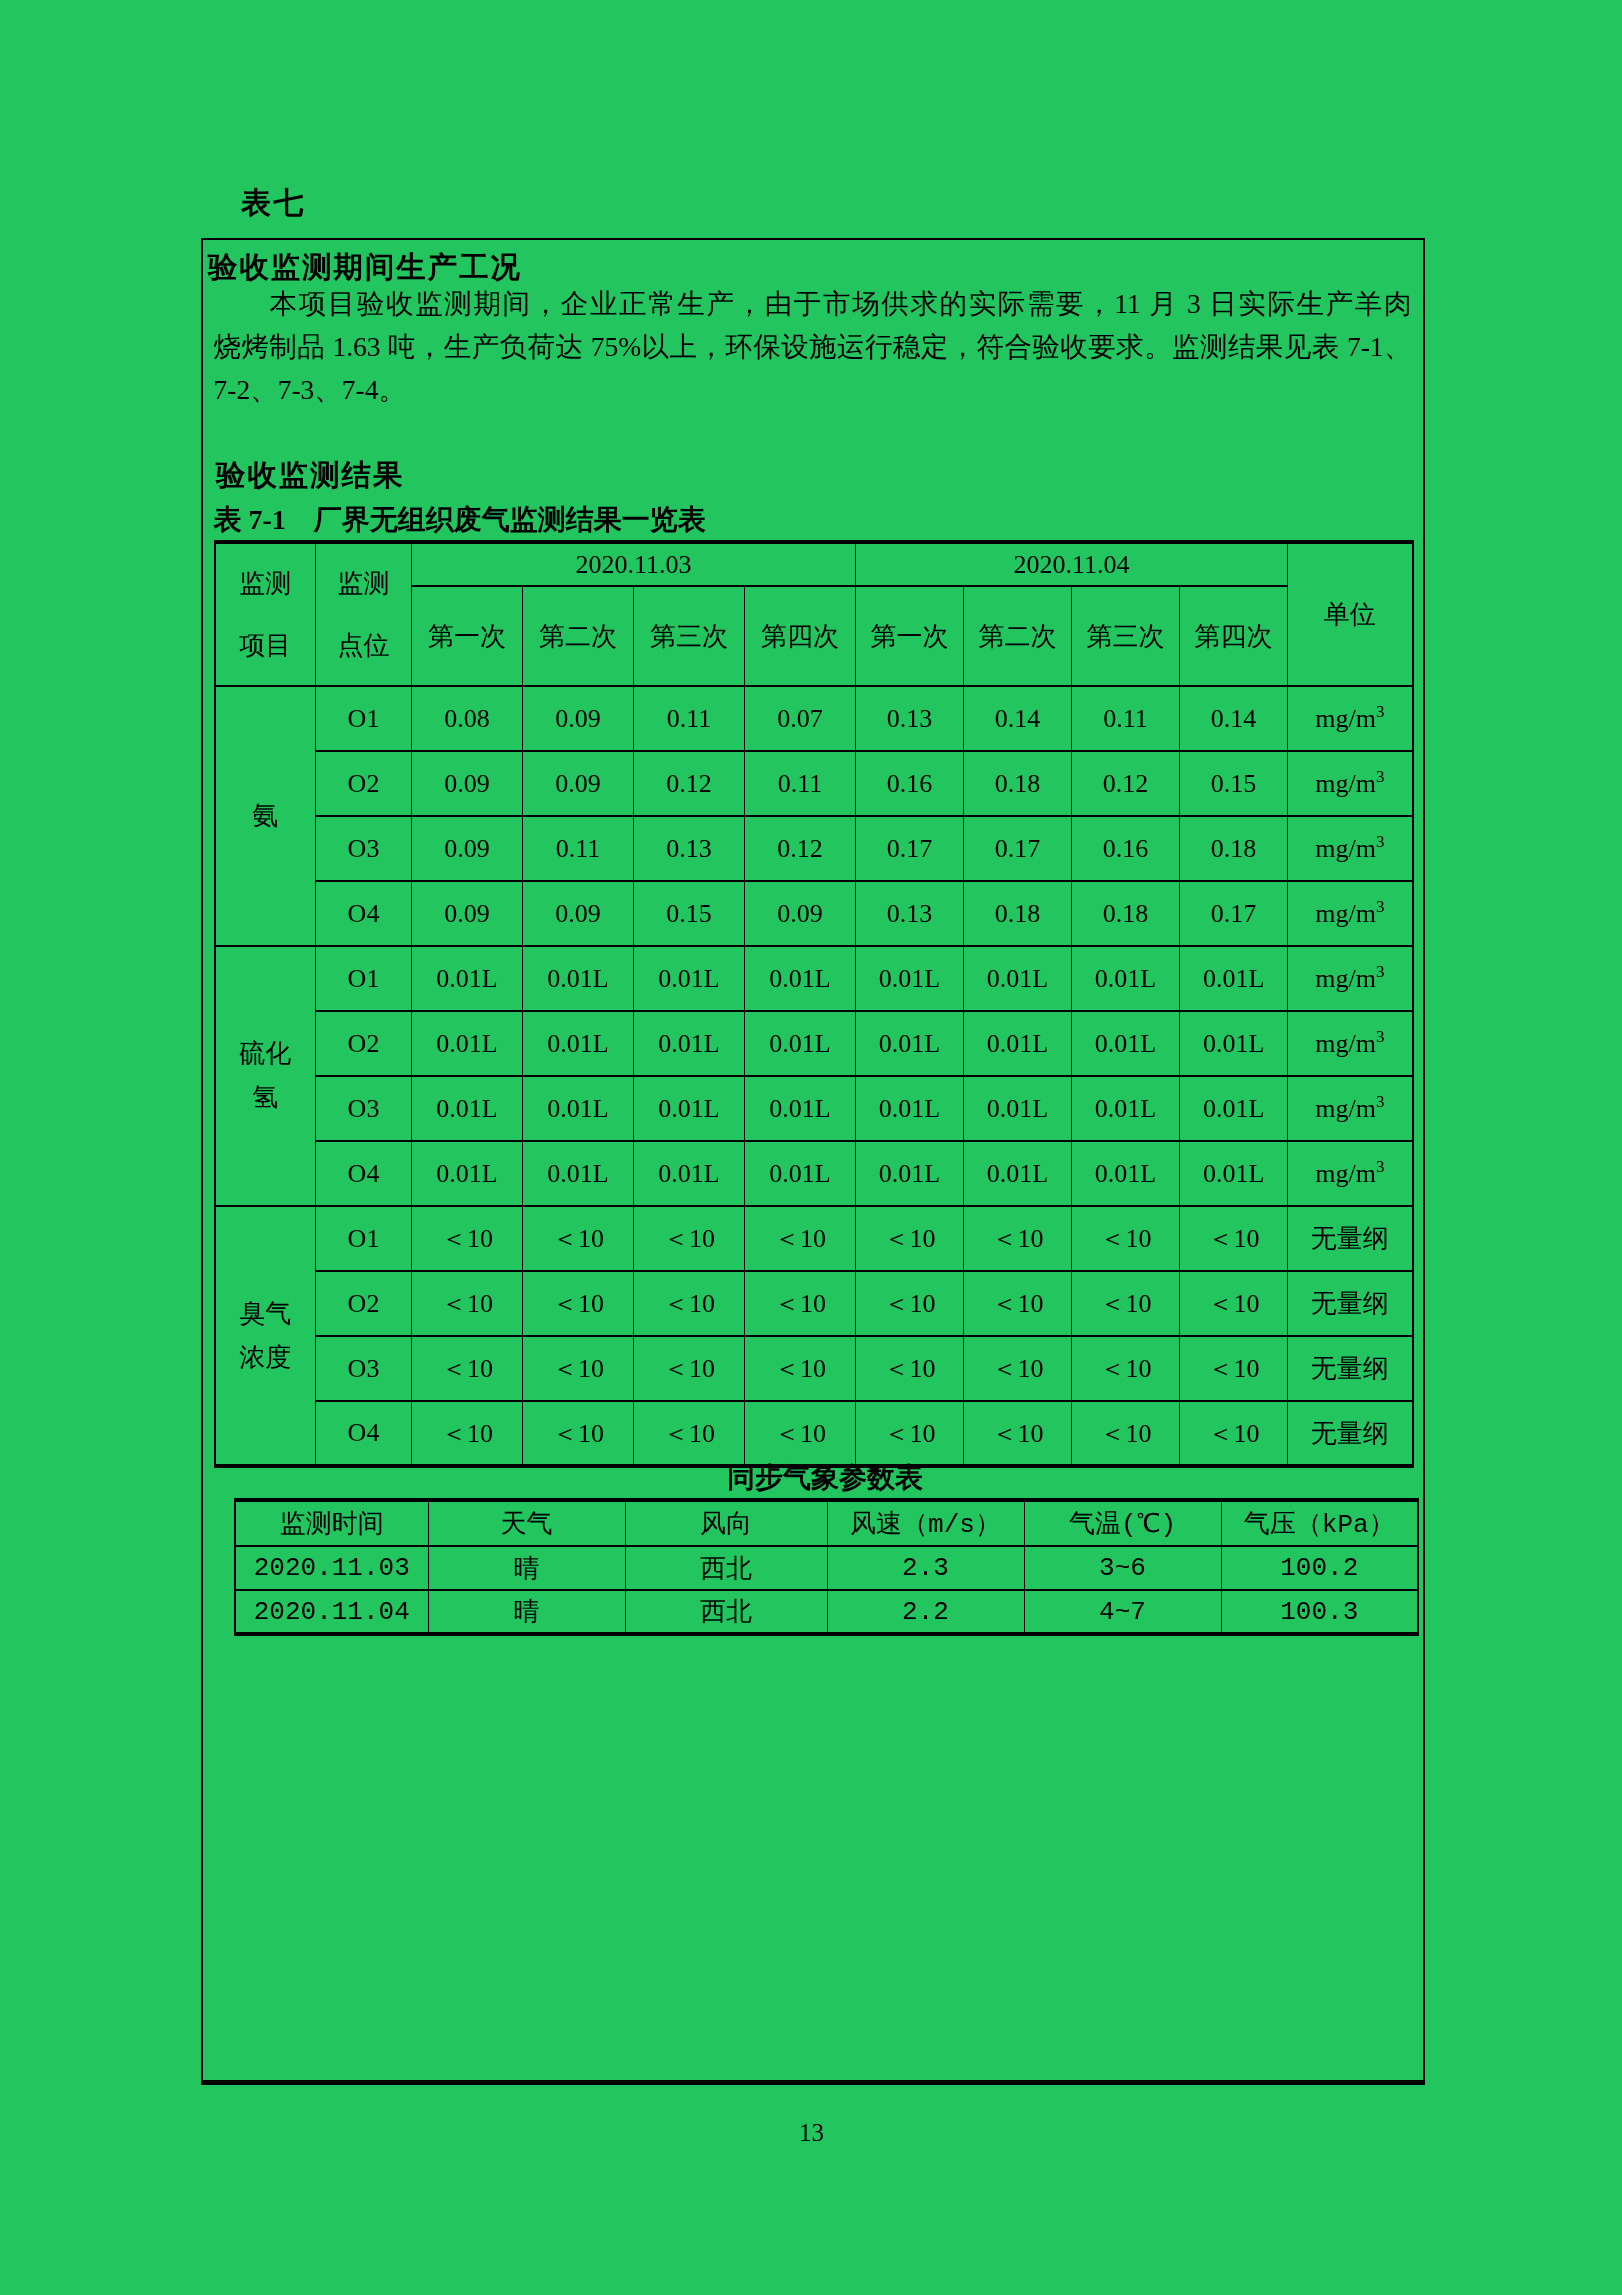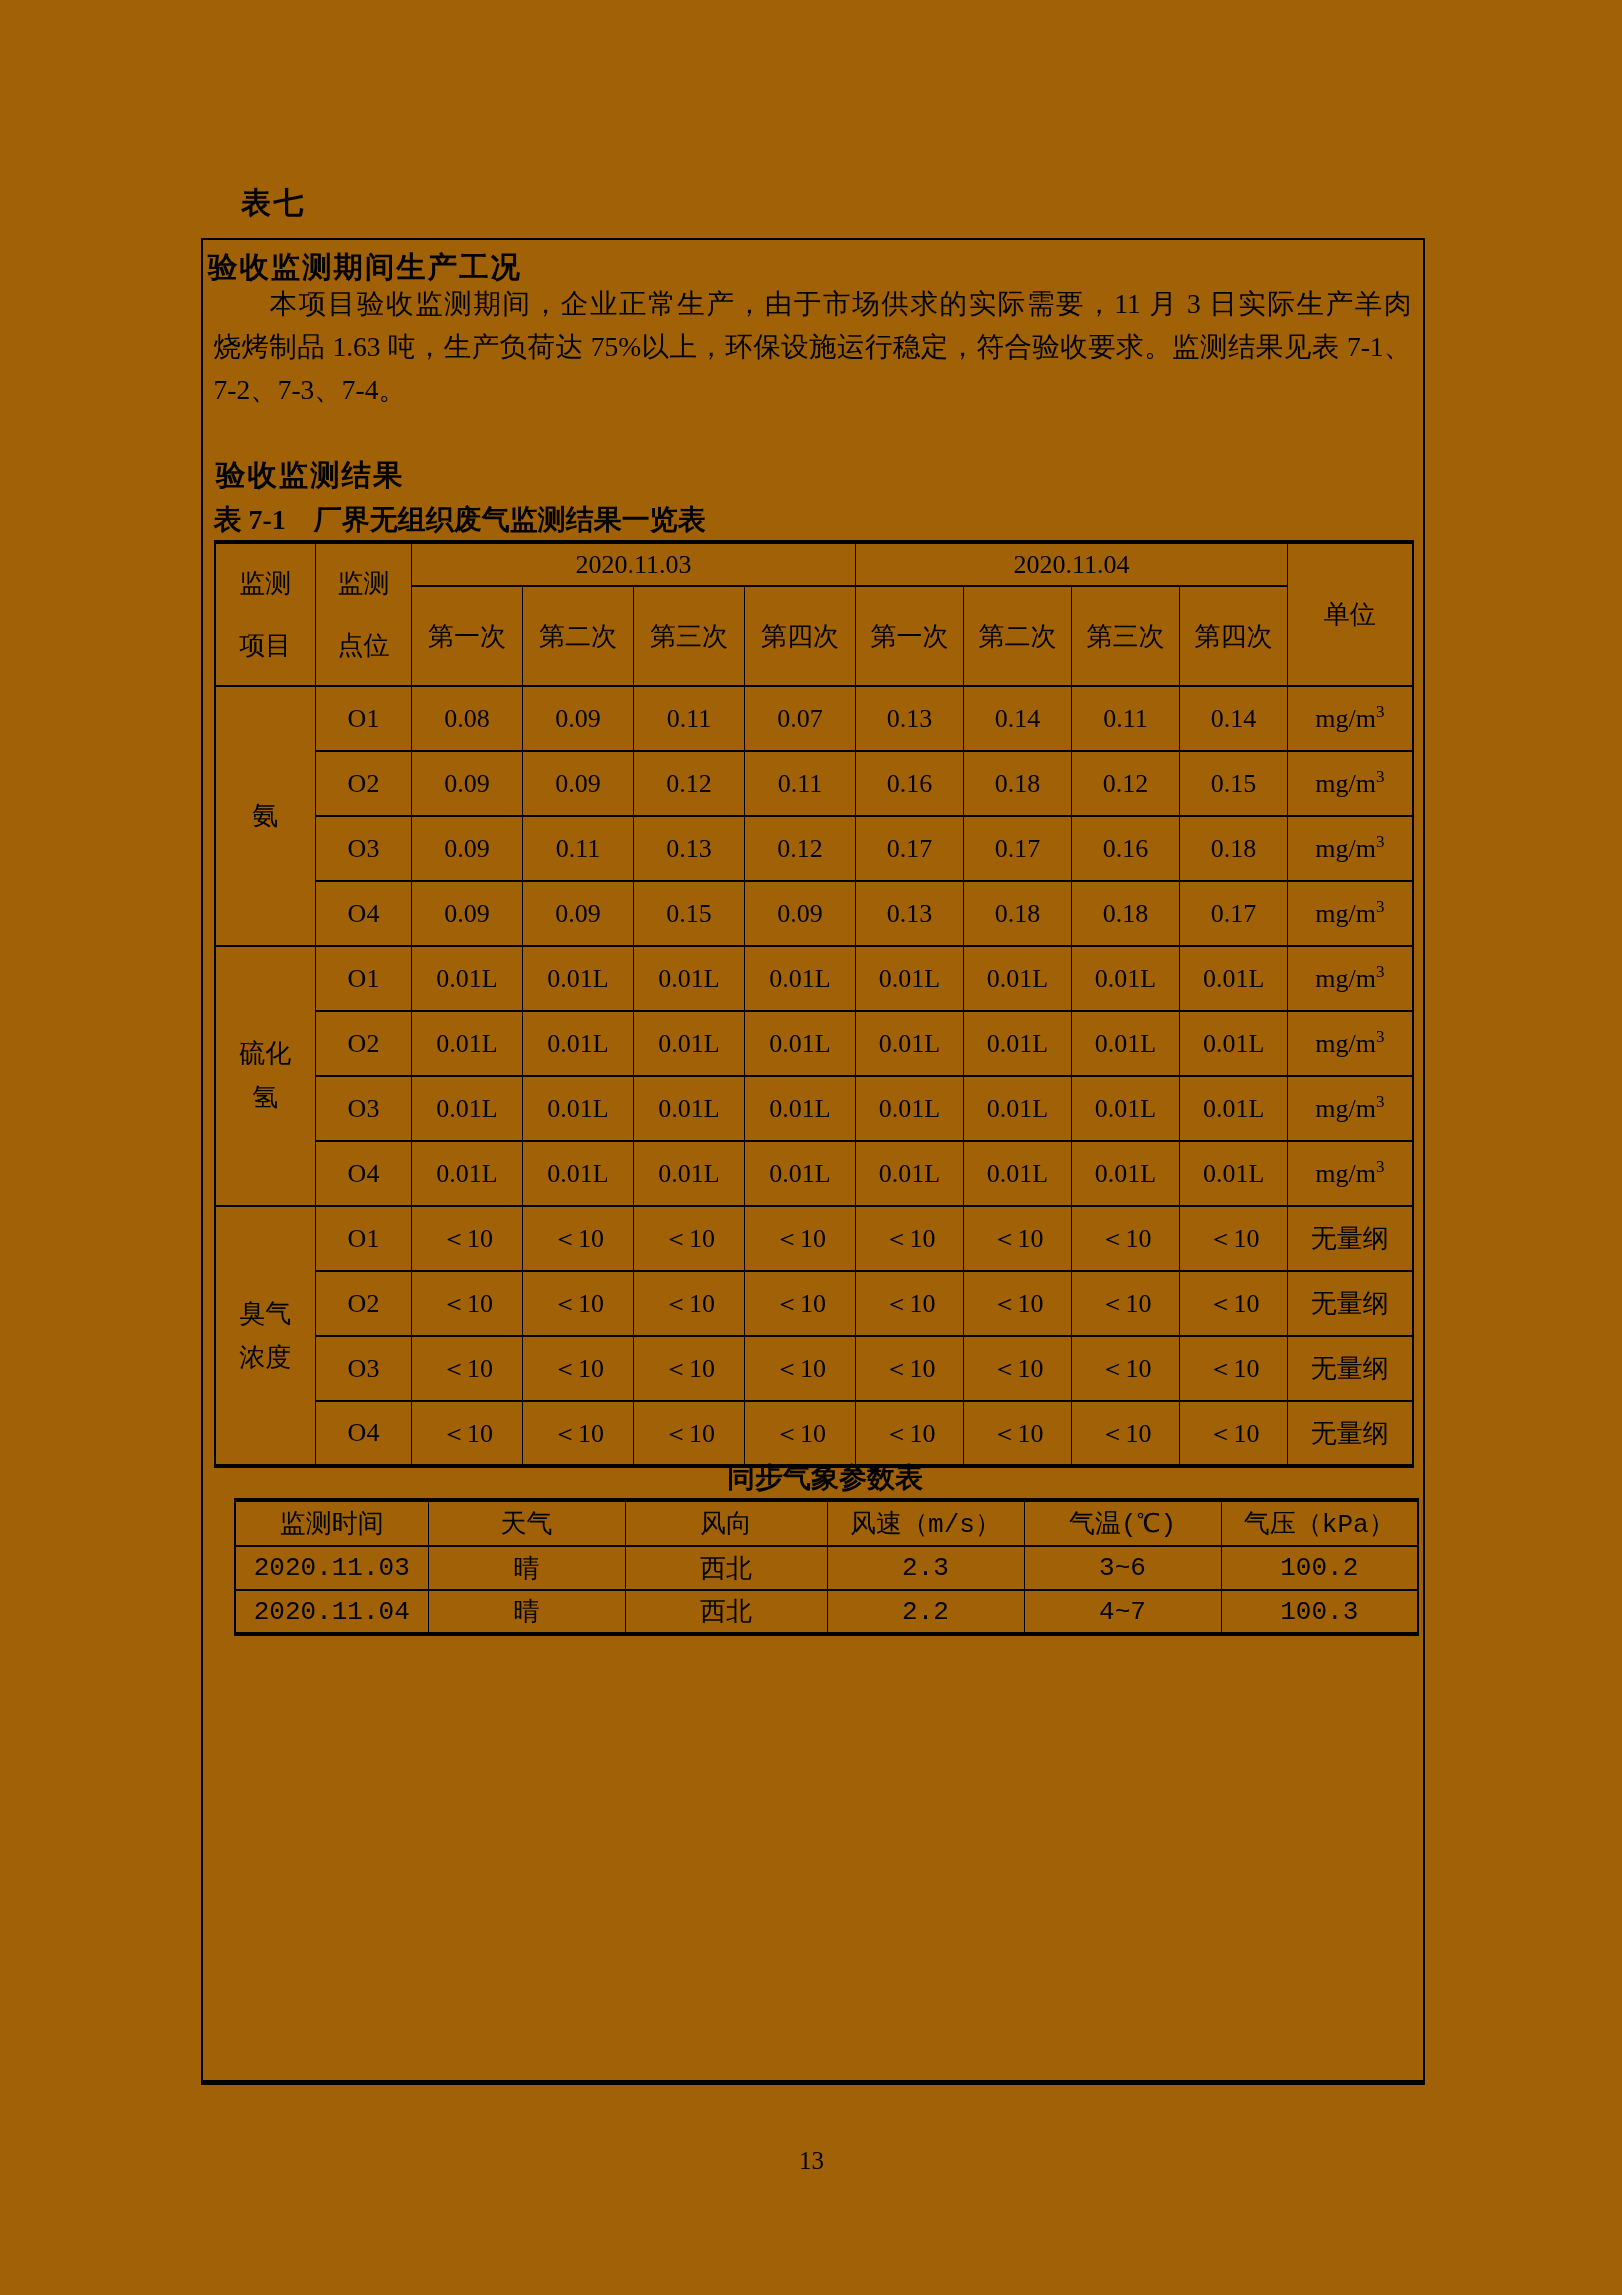--- a/index.html
+++ b/index.html
@@ -1,16 +1,16 @@
 <!DOCTYPE html>
 <html style="font-size:10.5px"><head>
 <meta charset="utf-8">
 <style>
   html,body{margin:0;padding:0;background:#f8f8f6;}
-  .page{position:relative;width:1623px;height:2295px;background:#a16207;
+  .page{position:relative;width:1623px;height:2295px;background:#22c55e;
         font-family:"Liberation Serif","DejaVu Serif",serif;color:#000;overflow:hidden;}
   .page-label{position:absolute;left:241px;top:183px;font-size:30px;font-weight:bold;letter-spacing:2.6px;}
   .box{position:absolute;left:201px;top:238px;width:1224px;height:1847px;box-sizing:border-box;
        border:2px solid #000;border-bottom:5.2px solid #000;}
   .sec-title{position:absolute;left:5px;top:7.9px;margin:0;font-size:29.4px;font-weight:bold;letter-spacing:2px;}
   .sec-title2{position:absolute;left:13px;top:216px;margin:0;font-size:29.4px;font-weight:bold;letter-spacing:2px;}
   .para{position:absolute;left:10.5px;top:42px;width:1198px;font-size:27.5px;line-height:43px;}
   .pl{text-align:justify;text-align-last:justify;}
   .pl.first{text-indent:56px;}
   .pl.last{text-align:center;text-align-last:left;}
@@ -26,21 +26,21 @@
   td{border:1.3px solid #000;border-top-width:2.6px;border-bottom-width:2.6px;
      padding:0;text-align:center;vertical-align:middle;font-size:26px;overflow:hidden;}
   .t1 tr.r-date{height:44px;}
   .t1 tr.r-runs{height:100px;}
   .t1 tr.dr{height:65px;}
   .t2 tr.hr{height:46px;}
   .t2 tr.dr2{height:44px;}
   .hl{display:block;line-height:62px;}
   .gl{display:block;line-height:44px;}
   sup{font-size:17px;vertical-align:super;line-height:0;}
-  .pageno{position:absolute;left:0;top:2119px;width:100%;text-align:center;font-size:25px;margin-top:28px;}
+  .pageno{position:absolute;left:0;top:2119px;width:100%;text-align:center;font-size:25px;}
 </style>
 </head>
 <body>
 
 <div class="page">
 
   <div class="page-label">表七</div>
 
   <div class="box">
 

